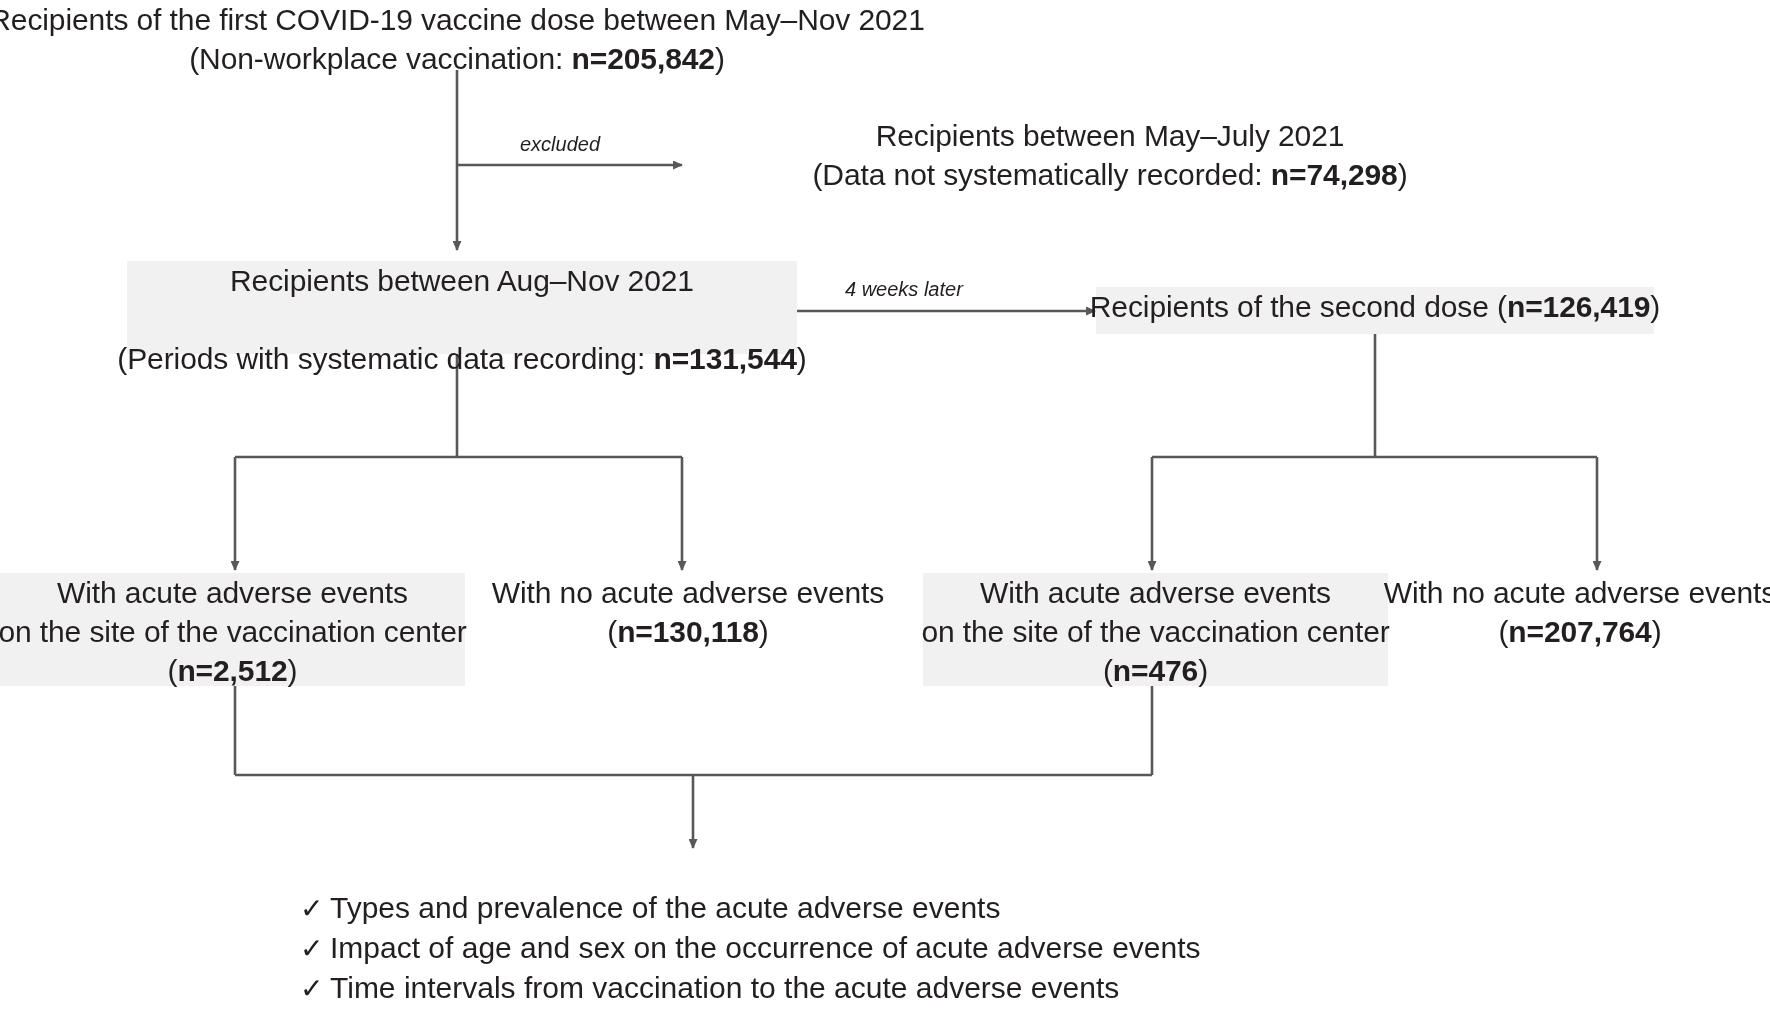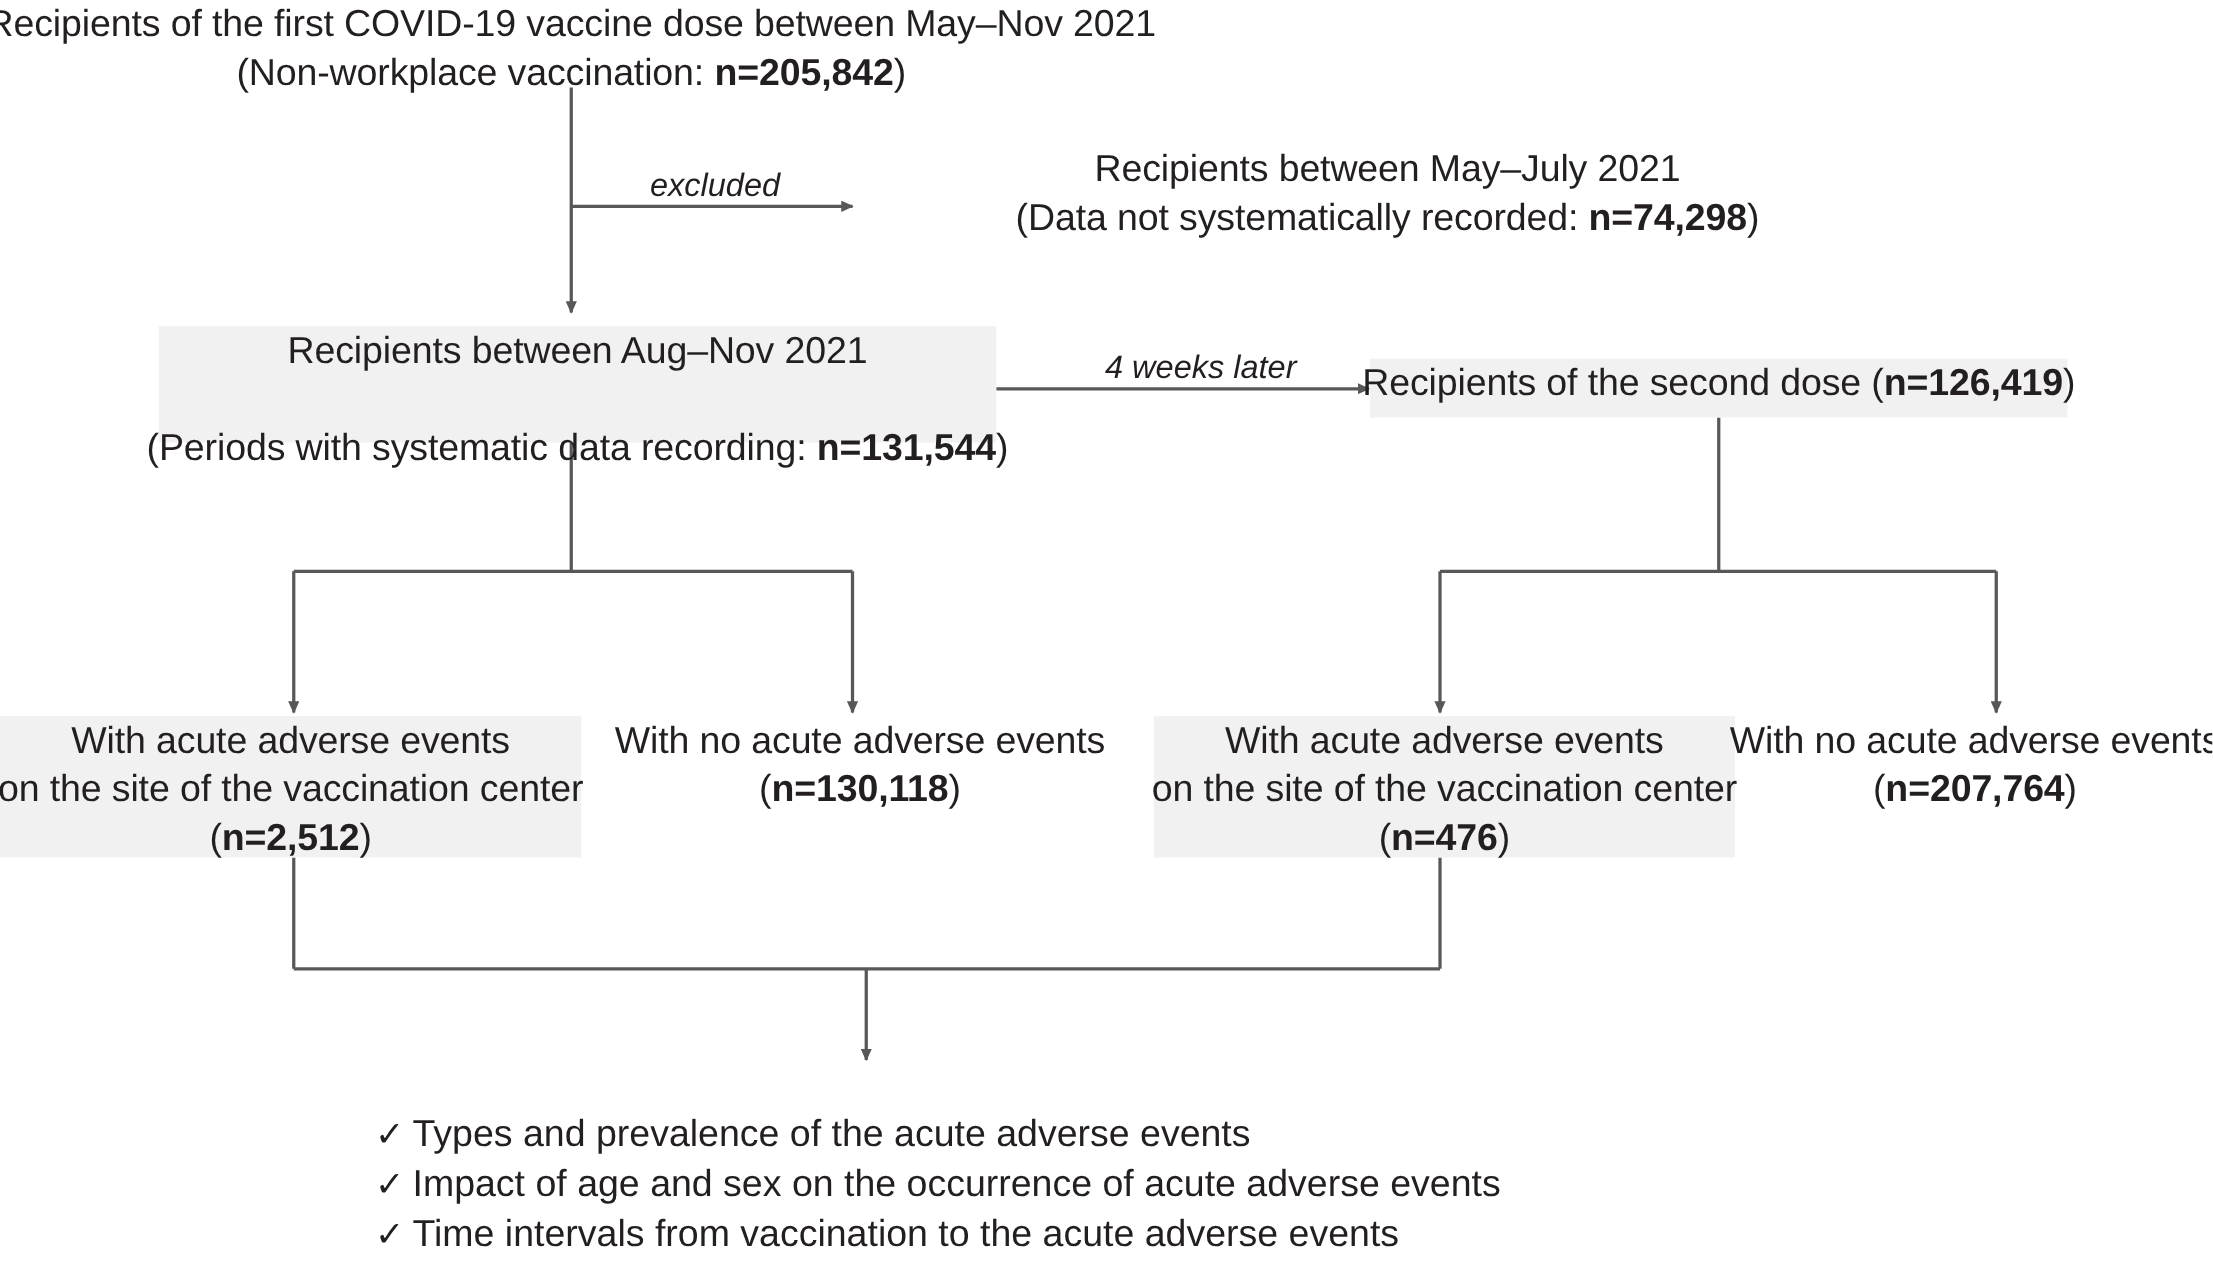--- a/index.html
+++ b/index.html
@@ -43,21 +43,21 @@
   }
   .node .ln {
     display: block;
     white-space: nowrap;
   }
   .node b {
     font-weight: 700;
   }
   .edge-label {
     position: absolute;
-    font-size: 26px;
+    font-size: 20px;
     font-style: italic;
     color: #231f20;
     white-space: nowrap;
     font-family: "Liberation Sans", sans-serif;
   }
   #outcomes {
     position: absolute;
     left: 300px;
     top: 888px;
     width: 1200px;
@@ -126,21 +126,21 @@
   <div class="node" style="left:690px; top:116px; width:840px; height:74px; text-align:center;">
     <span class="ln">Recipients between May–July 2021</span>
     <span class="ln"><span>(Data not systematically recorded: </span><b>n=74,298</b><span>)</span></span>
   </div>
 
   <div class="node shaded" style="left:127px; top:261px; width:670px; height:93px;gap:39px;">
     <span class="ln">Recipients between Aug–Nov 2021</span>
     <span class="ln"><span>(Periods with systematic data recording: </span><b>n=131,544</b><span>)</span></span>
   </div>
 
-  <div class="edge-label" style="left:884px; top:278px;">4 weeks later</div>
+  <div class="edge-label" style="left:845px; top:278px;">4 weeks later</div>
 
   <div class="node shaded" style="left:1096px; top:287px; width:558px; height:47px;">
     <span class="ln"><span>Recipients of the second dose (</span><b>n=126,419</b><span>)</span></span>
   </div>
 
   <div class="node shaded" style="left:0px; top:573px; width:465px; height:113px;">
     <span class="ln">With acute adverse events</span>
     <span class="ln">on the site of the vaccination center</span>
     <span class="ln"><span>(</span><b>n=2,512</b><span>)</span></span>
   </div>

